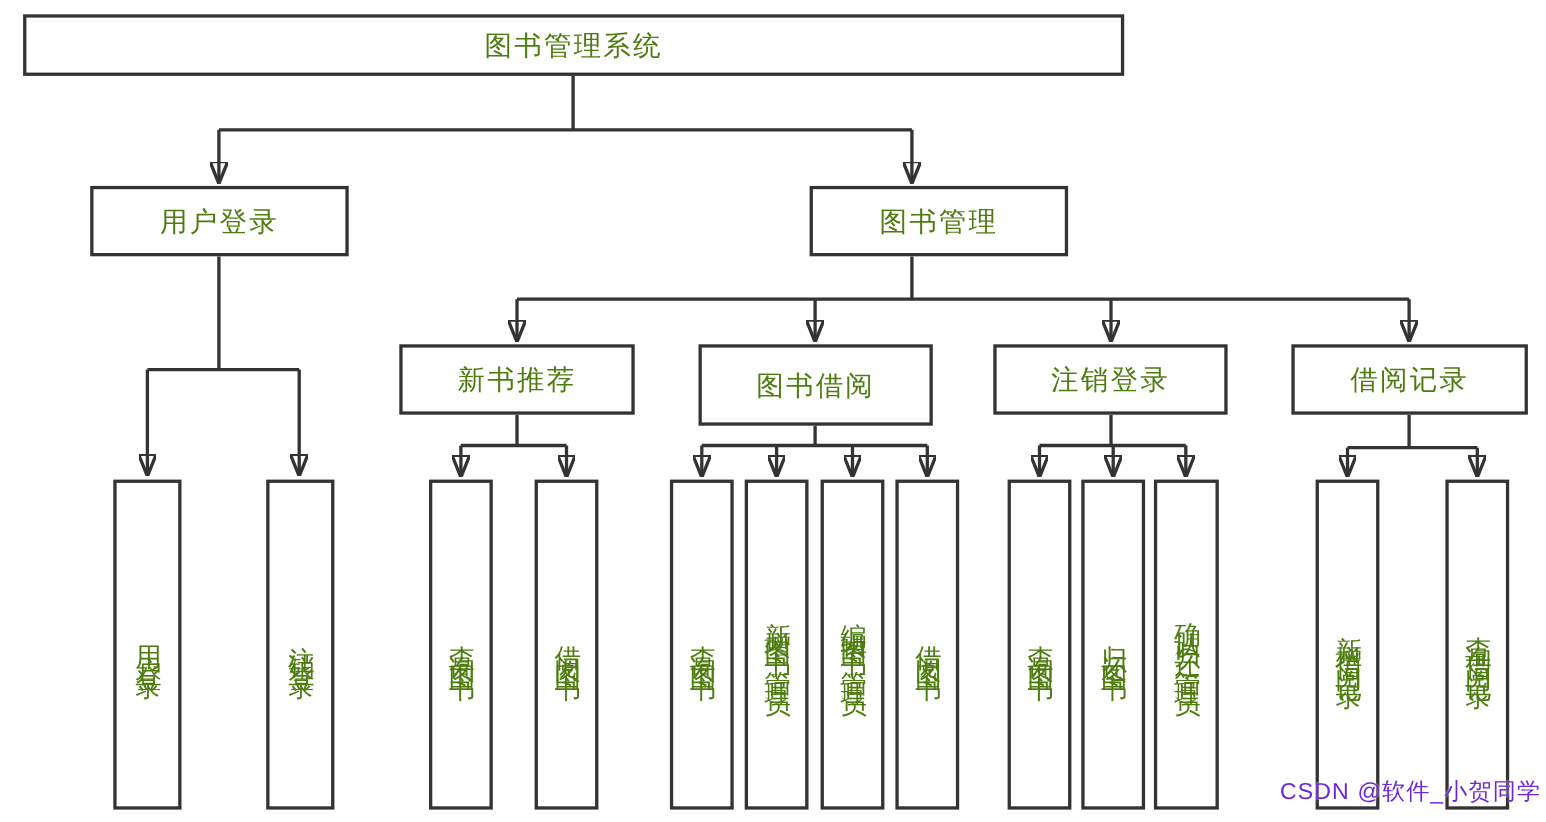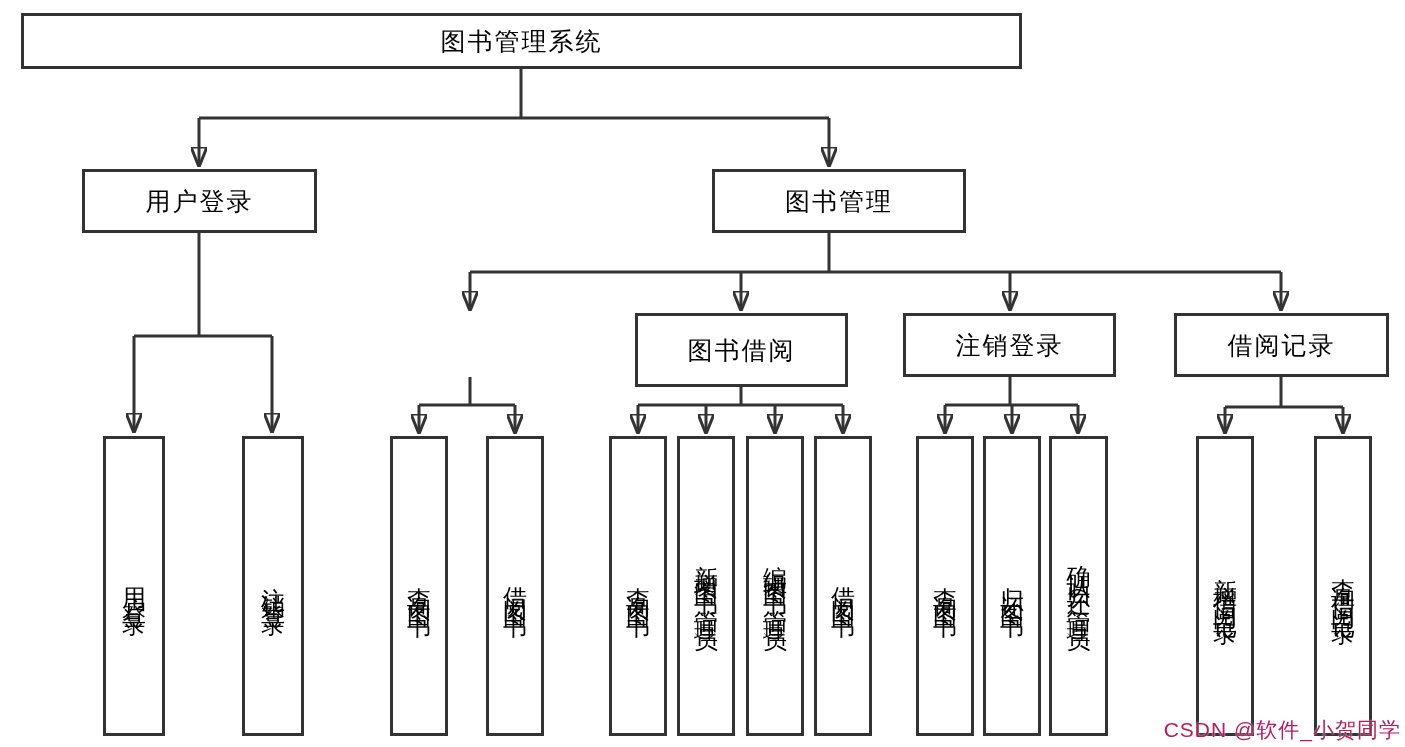--- a/index.html
+++ b/index.html
@@ -28,39 +28,39 @@
     fill: none;
   }
   .node {
     position: absolute;
     box-sizing: border-box;
     border: 3px solid #333333;
     background: #ffffff;
     display: flex;
     align-items: center;
     justify-content: center;
-    color: #000000;
+    color: #4d7c0f;
     font-size: 25px;
     letter-spacing: 2px;
   }
   .node.leaf {
     font-size: 24px;
   }
   .vtext {
     writing-mode: vertical-lr;
     text-orientation: mixed;
     letter-spacing: 9px;
     line-height: 1;
   }
   #watermark {
     position: absolute;
     right: 4px;
-    bottom: 3px;
+    bottom: 14px;
     font-size: 21px;
-    color: #be185d;
+    color: #6d28d9;
     letter-spacing: 1px;
     z-index: 5;
     text-shadow: 0 0 2px #ffffff;
   }
 </style>
 </head>
 <body>
 
 <div id="canvas">
 
@@ -100,24 +100,27 @@
     <path d="M1343,407 V433" marker-end="url(#arrow)"></path>
   </svg>
 
   <div class="node" style="left:21px; top:13px; width:1001px; height:56px;">
     <span>图书管理系统</span>
   </div>
 
   <div class="node" style="left:82px; top:169px; width:235px; height:64px;">
     <span>用户登录</span>
   </div>
-  <div class="node" style="left:712px; top:169px; width:254px; height:64px;">
+  <div class="node" style="left:736px; top:169px; width:235px; height:64px;">
     <span>图书管理</span>
   </div>
 
+  <div class="node" style="left:363px; top:313px; width:214px; height:64px;">
+    <span>新书推荐</span>
+  </div>
   <div class="node" style="left:635px; top:313px; width:213px; height:74px;">
     <span>图书借阅</span>
   </div>
   <div class="node" style="left:903px; top:313px; width:213px; height:64px;">
     <span>注销登录</span>
   </div>
   <div class="node" style="left:1174px; top:313px; width:215px; height:64px;">
     <span>借阅记录</span>
   </div>
 

